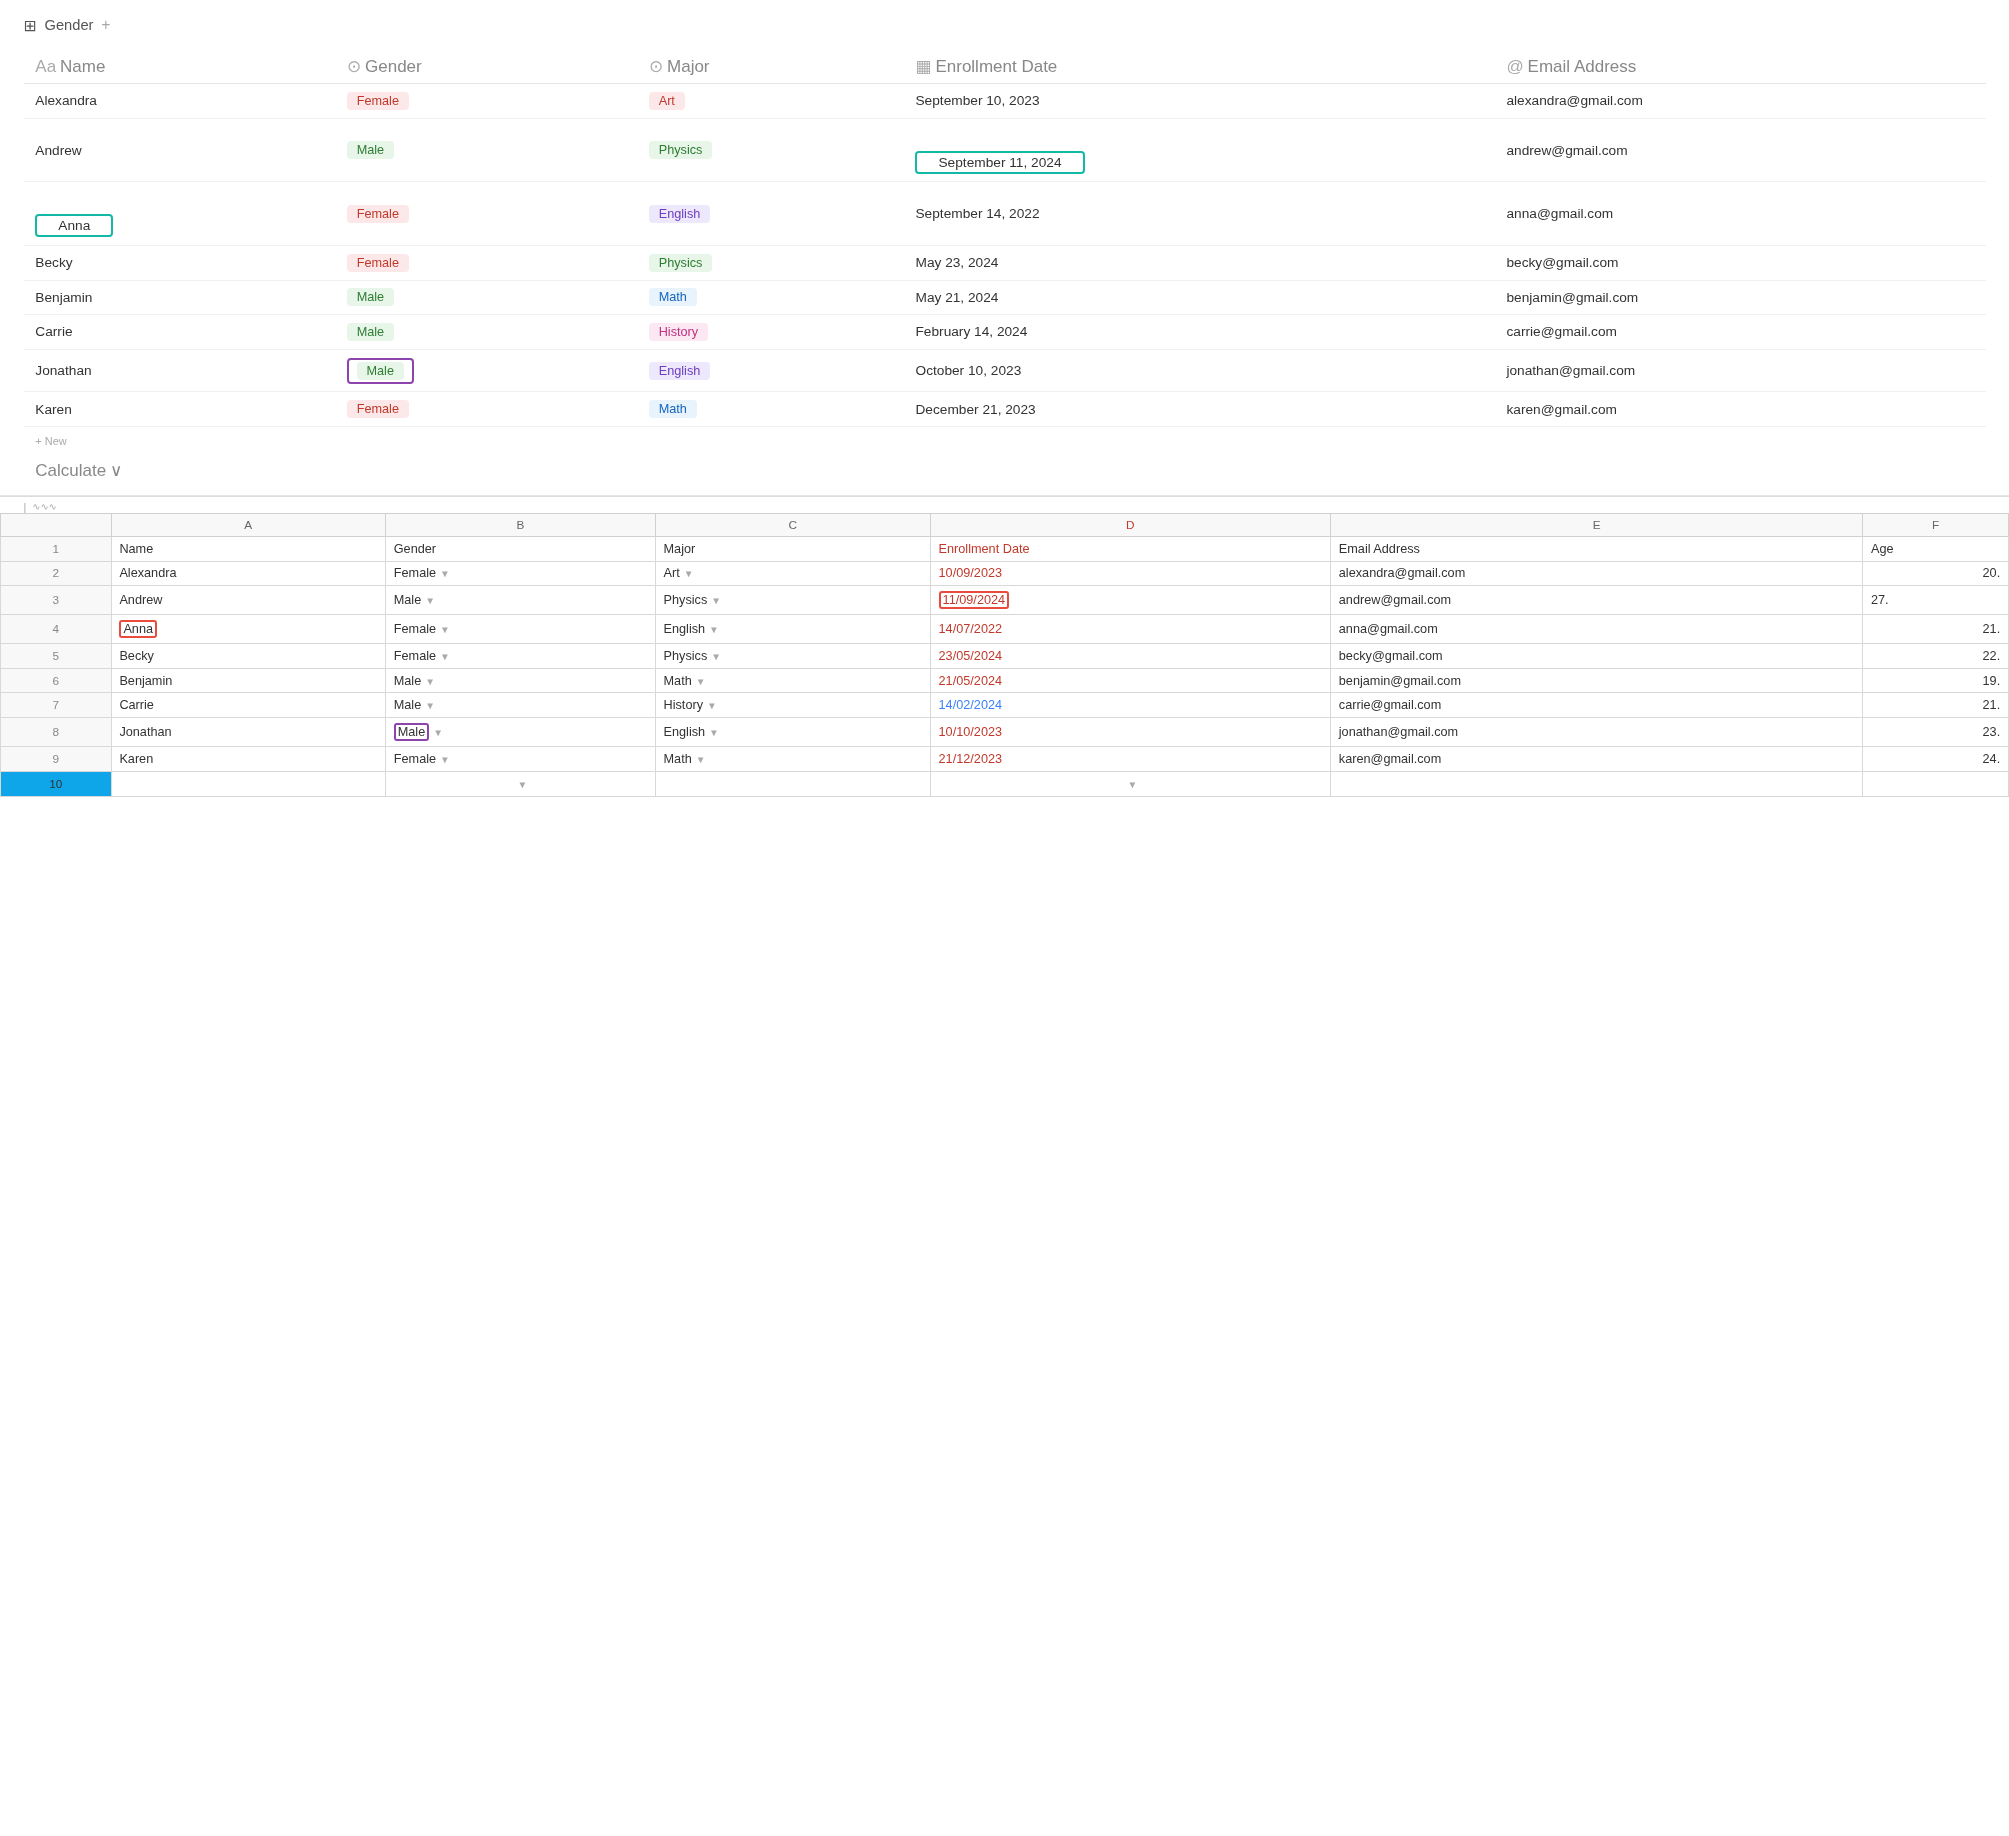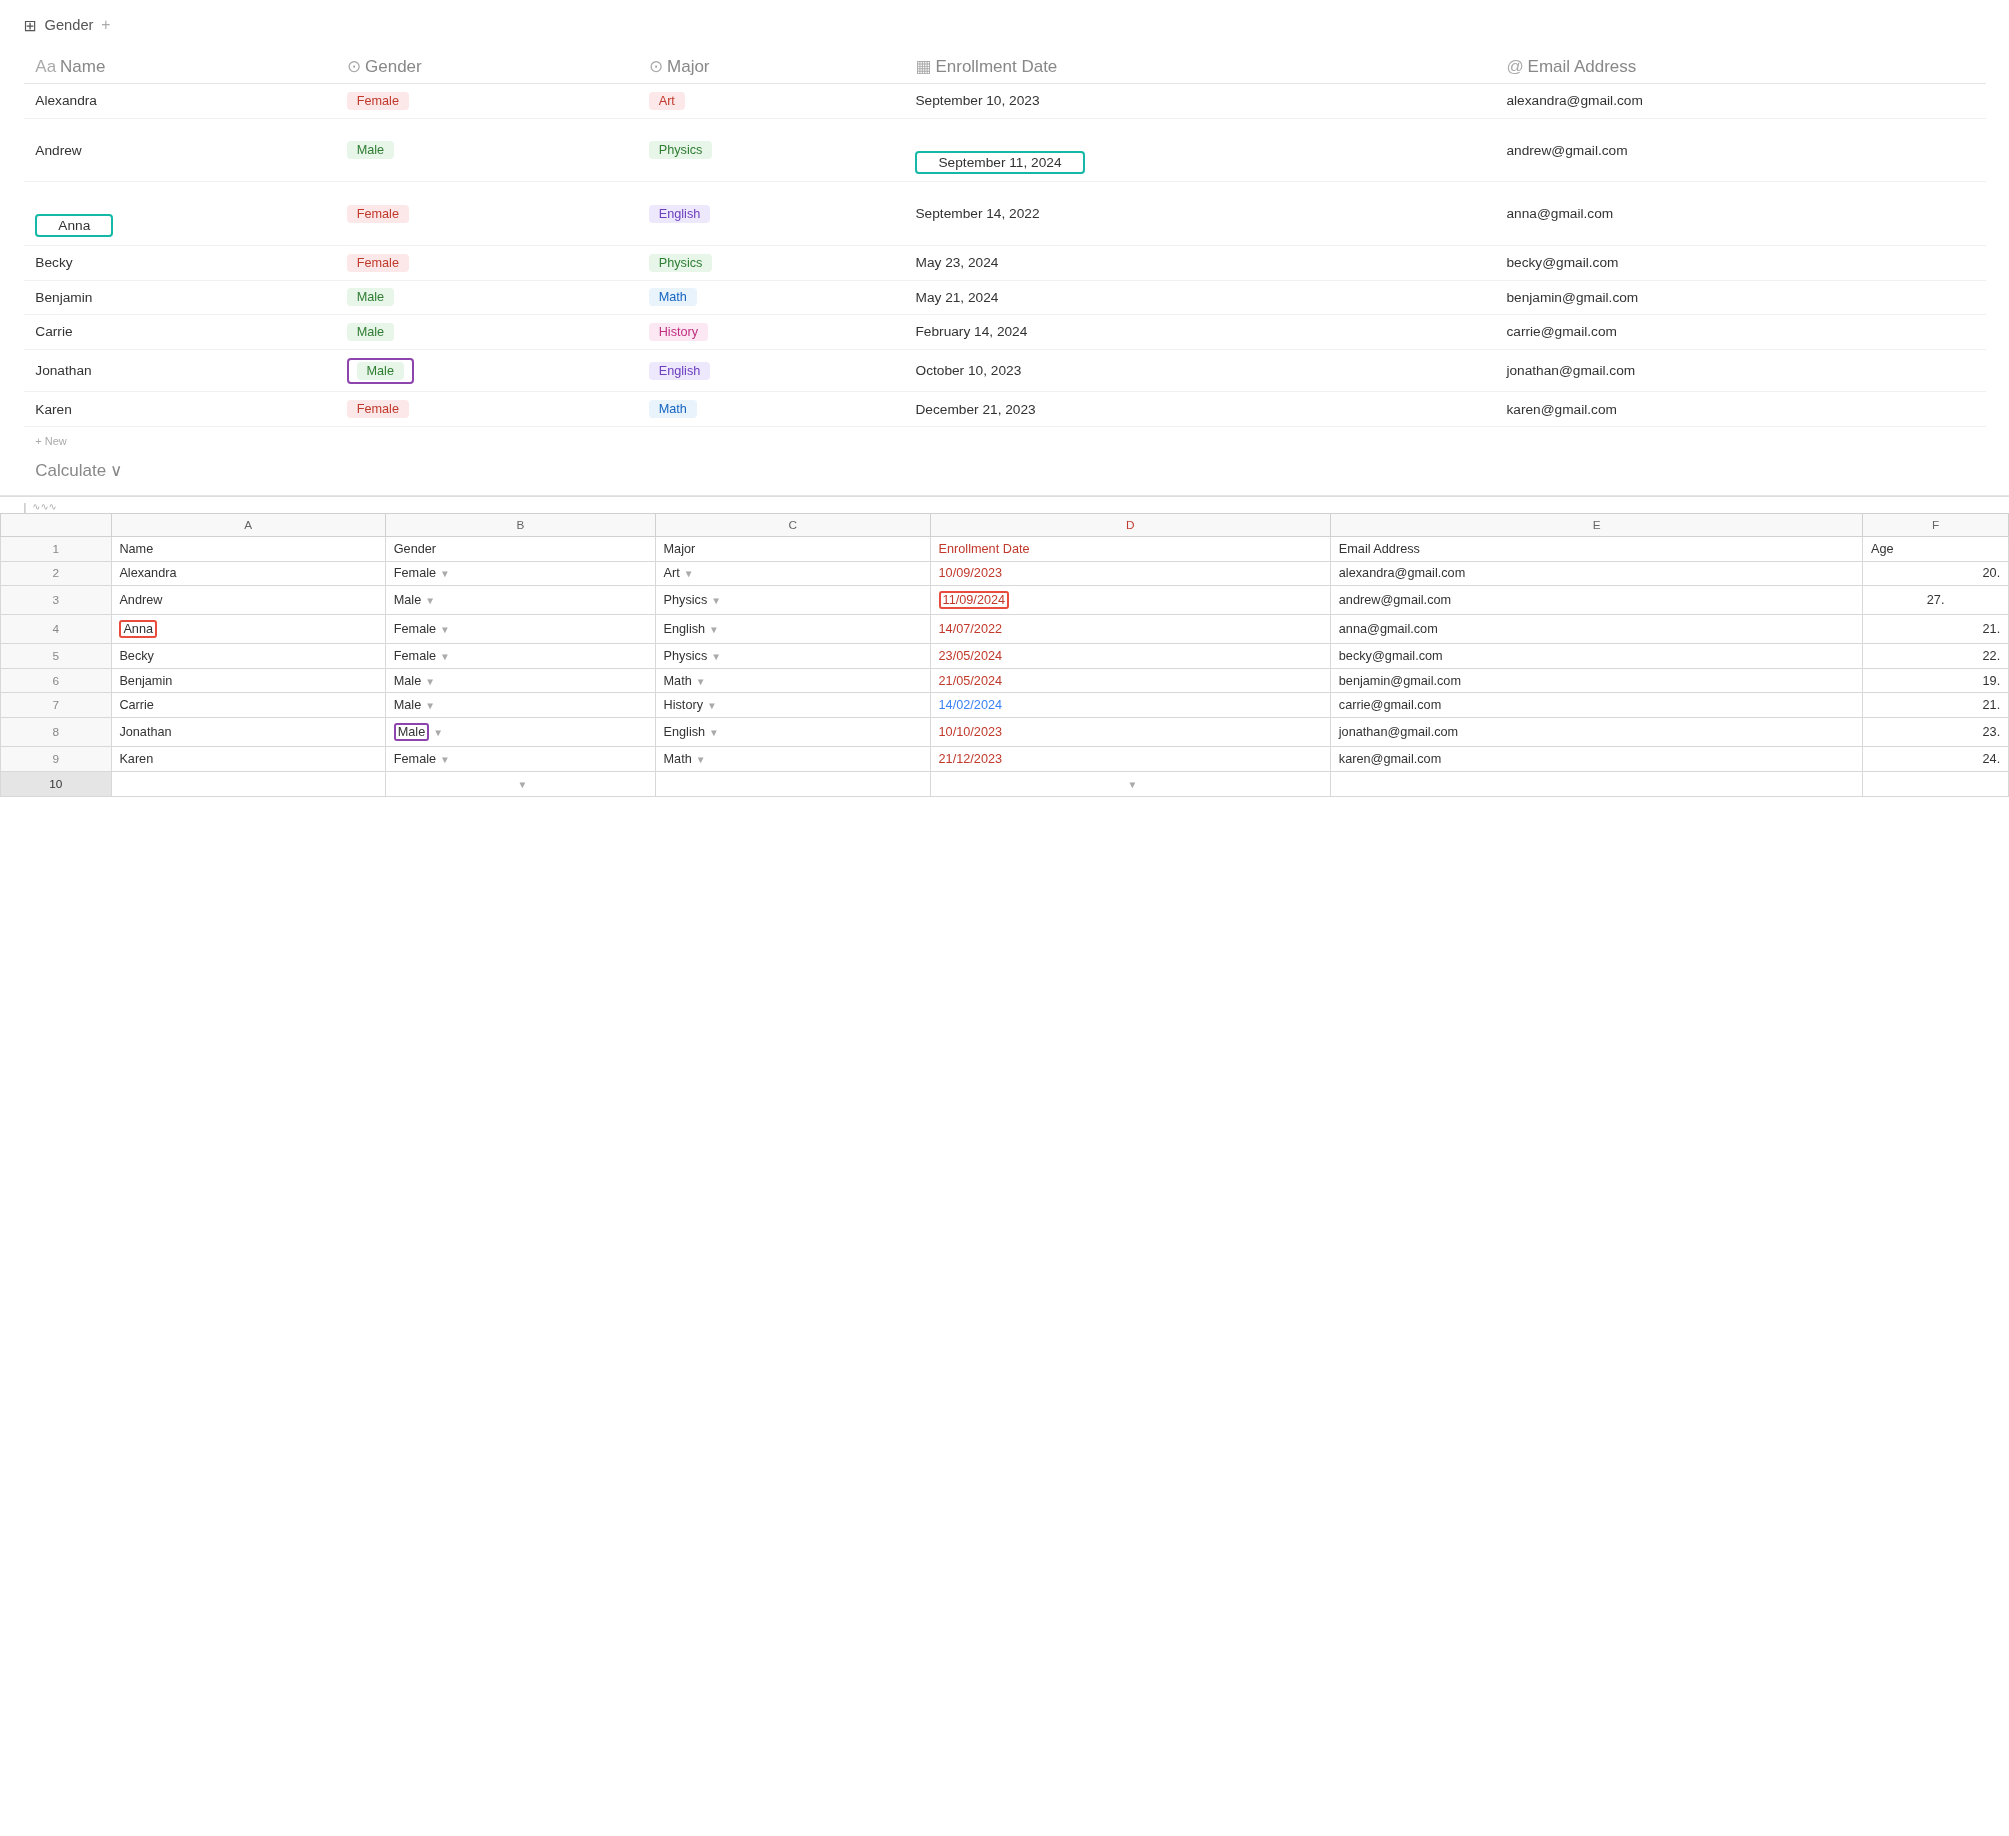--- a/index.html
+++ b/index.html
@@ -160,21 +160,21 @@
 
     .spreadsheet td.row-num {
       background: #f8f8f8;
       color: #888;
       text-align: center;
       font-size: 11.8px;
       min-width: 29px;
     }
 
     .spreadsheet td.row-num.selected {
-      background: #e5e5e5;
+      background: #0ea5e9;
       color: #333;
       font-weight: 500;
     }
 
     .dropdown-arrow {
       color: #aaa;
       font-size: 9.8px;
       margin-left: 3.9px;
     }
 
@@ -325,21 +325,21 @@
           <td>alexandra@gmail.com</td>
           <td style="text-align: right;">20.</td>
         </tr>
         <tr>
           <td class="row-num">3</td>
           <td>Andrew</td>
           <td>Male<span class="dropdown-arrow">▼</span></td>
           <td>Physics<span class="dropdown-arrow">▼</span></td>
           <td style="color: rgb(192, 57, 43);"><span class="ss-highlight-red">11/09/2024</span></td>
           <td>andrew@gmail.com</td>
-          <td style="text-align: center;">27.</td>
+          <td style="text-align: left;">27.</td>
         </tr>
         <tr>
           <td class="row-num">4</td>
           <td><span class="ss-highlight-red">Anna</span></td>
           <td>Female<span class="dropdown-arrow">▼</span></td>
           <td>English<span class="dropdown-arrow">▼</span></td>
           <td style="color: rgb(192, 57, 43);">14/07/2022</td>
           <td>anna@gmail.com</td>
           <td style="text-align: right;">21.</td>
         </tr>

